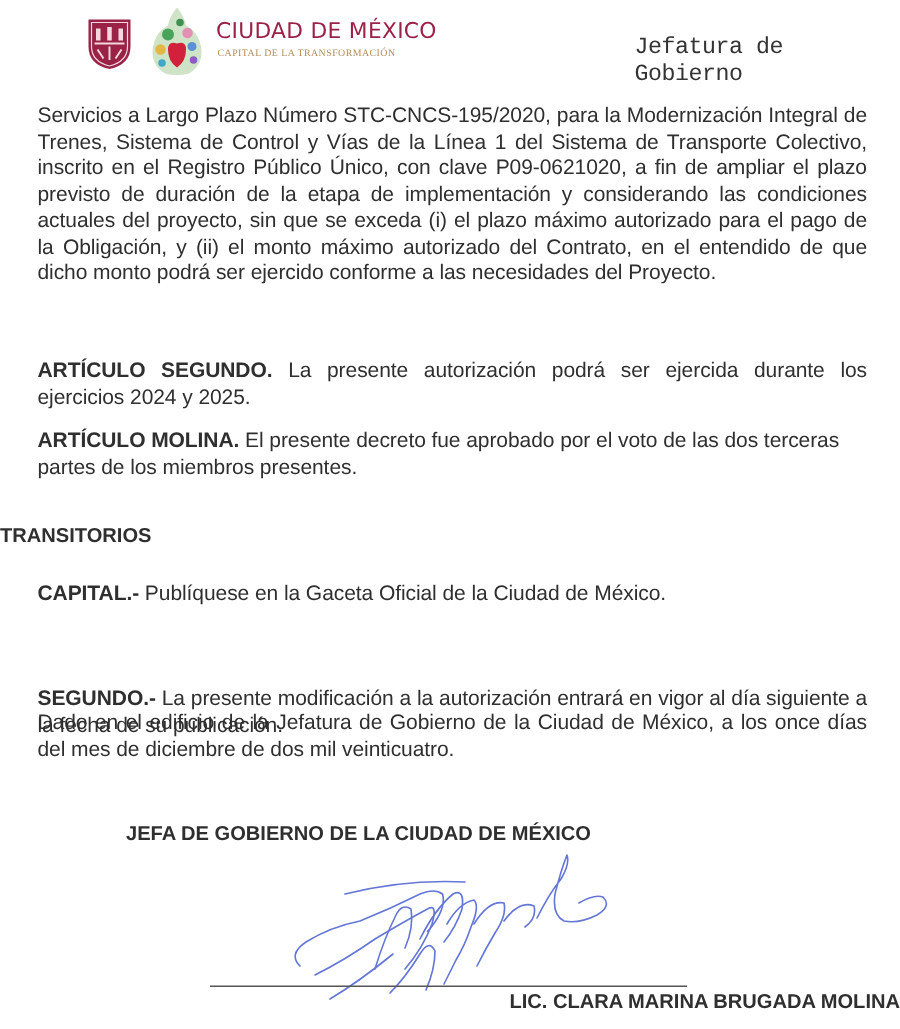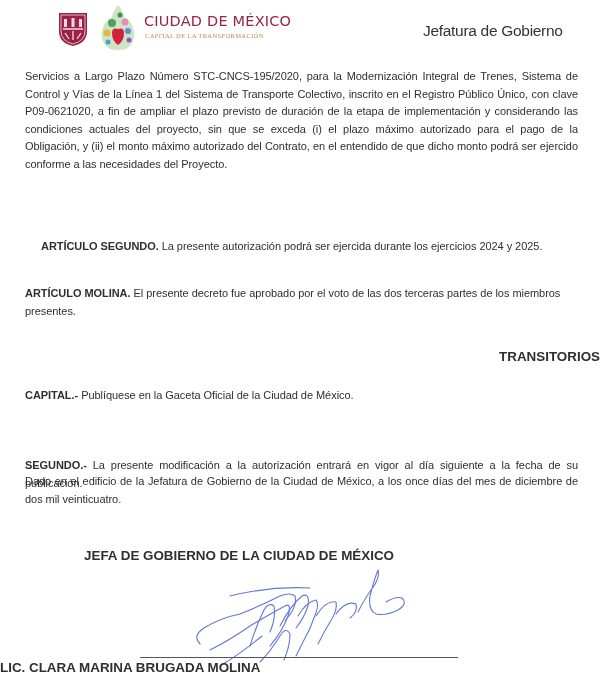--- a/index.html
+++ b/index.html
@@ -4,37 +4,37 @@
   <style>
     * { margin: 0; padding: 0; box-sizing: border-box; }
     html, body { width: 600px; height: 686px; overflow: hidden; background: #ffffff; }
     body { position: relative; font-family: "Liberation Sans", sans-serif; color: #2b2b2b; }
 
     .header { position: absolute; left: 0; top: 0; width: 600px; height: 60px; }
     .shield { position: absolute; left: 57px; top: 11px; width: 32px; height: 36px; }
     .emblem { position: absolute; left: 98px; top: 3px; width: 40px; height: 48px; }
     .brand-title { position: absolute; left: 144px; top: 13px; font-size: 14.5px; font-weight: normal; color: #9b2247; letter-spacing: 0.2px; font-family: "DejaVu Sans", sans-serif; }
     .brand-sub { position: absolute; left: 145px; top: 32px; font-size: 6.6px; color: #b38e5d; letter-spacing: 0.3px; font-family: Liberation Serif, serif; }
-    .office { position: absolute; left: 423px; top: 22px; font-size: 15.5px; color: #333; font-family: Liberation Sans, sans-serif; letter-spacing: -0.3px; }
+    .office { position: absolute; left: 423px; top: 22px; font-size: 15.5px; color: #333; font-family: Liberation Mono, monospace; letter-spacing: -0.3px; }
 
-    .body-text { position: absolute; left: 25px; width: 553px; font-size: 11px; line-height: 17.5px; text-align: justify; color: #2f2f2f; letter-spacing: -0.05px; }
+    .body-text { position: absolute; left: 25px; width: 553px; font-size: 14px; line-height: 17.5px; text-align: justify; color: #2f2f2f; letter-spacing: -0.05px; }
     .p1 { top: 68px; }
-    .p2 { top: 238px; margin-left: 16px; }
+    .p2 { top: 238px; }
     .p3 { top: 285px; }
     .p4 { top: 387px; }
     .p5 { top: 418px; margin-top: 39px; }
     .p6 { top: 473px; }
     .b { font-weight: bold; }
 
-    .section-title { position: absolute; left: 0; width: 600px; top: 349px; text-align: right; font-size: 13.4px; font-weight: bold; color: #2f2f2f; }
+    .section-title { position: absolute; left: 0; width: 600px; top: 349px; text-align: left; font-size: 13.4px; font-weight: bold; color: #2f2f2f; }
 
     .sign-title { position: absolute; left: 0; width: 478px; top: 548px; text-align: center; font-size: 13.4px; font-weight: bold; color: #2f2f2f; padding-left: 0; }
     .signature { position: absolute; left: 190px; top: 566px; width: 230px; height: 112px; }
     .sign-line { position: absolute; left: 140px; top: 657px; width: 318px; height: 1px; background: #555; }
-    .signer-name { position: absolute; left: 0; width: 600px; top: 660px; text-align: left; font-size: 13.4px; font-weight: bold; color: #2f2f2f; padding-left: 0; }
+    .signer-name { position: absolute; left: 0; width: 600px; top: 660px; text-align: right; font-size: 13.4px; font-weight: bold; color: #2f2f2f; padding-left: 0; }
   </style>
 </head>
 <body>
 
 <div class="header">
   <svg class="shield" viewBox="0 0 32 36">
     <path d="M2 2 H30 V20 Q30 32 16 35 Q2 32 2 20 Z" fill="#9b2247"></path>
     <path d="M4 4 H28 V20 Q28 30 16 33 Q4 30 4 20 Z" fill="none" stroke="#f3d9df" stroke-width="0.8"></path>
     <rect x="7" y="8" width="3" height="8" fill="#f3d9df"></rect>
     <rect x="14.5" y="7" width="3" height="9" fill="#f3d9df"></rect>

